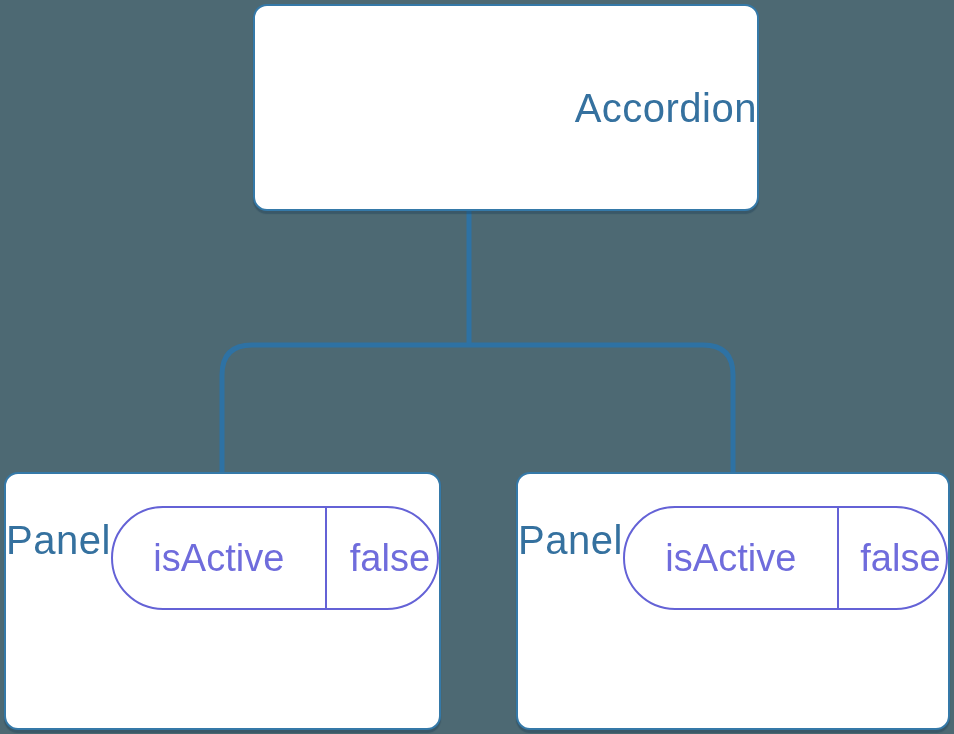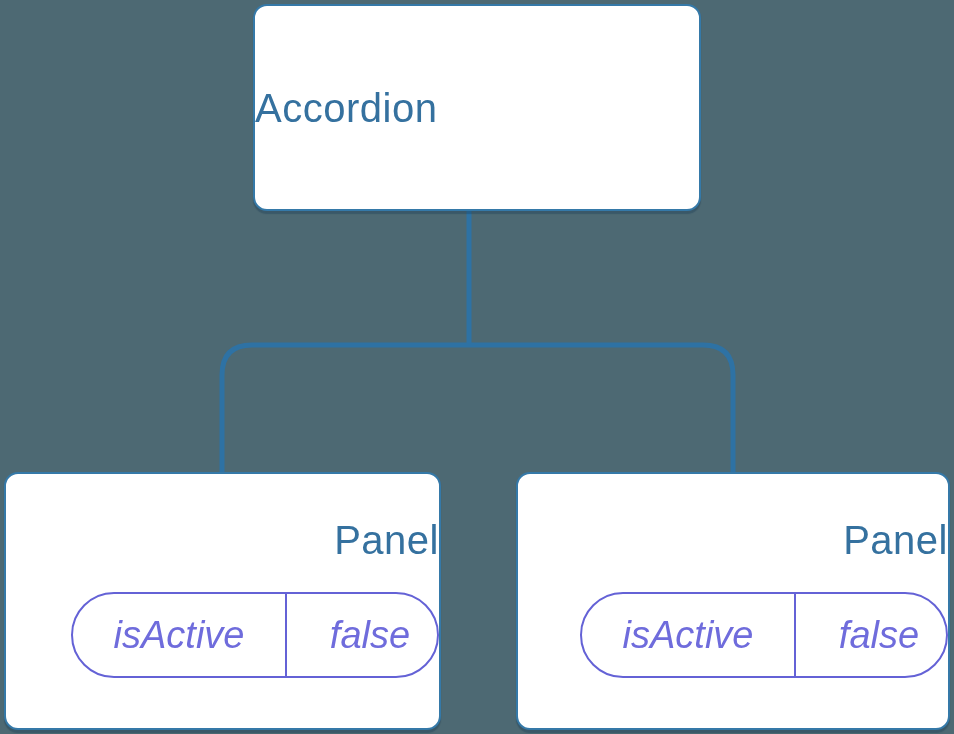--- a/index.html
+++ b/index.html
@@ -32,58 +32,57 @@
     position: absolute;
     background: #ffffff;
     border: 2.5px solid #3579a8;
     border-radius: 14px;
     box-sizing: border-box;
     box-shadow: 0 2.5px 1px rgba(22, 56, 84, 0.35);
   }
   .node-root {
     left: 253px;
     top: 4px;
-    width: 448px;
+    width: 506px;
     height: 207px;
     display: flex;
     align-items: center;
-    justify-content: flex-start;
+    justify-content: flex-end;
   }
   .node-panel {
     top: 472px;
     width: 437px;
     height: 258px;
     display: flex;
-    flex-direction: column;
-    align-items: flex-end;
+    flex-direction: row;
+    align-items: flex-start;
   }
   .node-panel-left  { left: 4px; }
   .node-panel-right { left: 516px; width: 434px; }
   .node-title {
     color: #35719f;
     font-size: 40px;
     font-weight: 500;
     line-height: 1;
     letter-spacing: 0.5px;
   }
   .node-panel .node-title {
     margin-top: 46px;
   }
   .state-pill {
     margin-top: 32px;
     width: 368px;
-    height: 86px;
+    height: 104px;
     border: 2px solid #6462d6;
     border-radius: 52px;
     box-sizing: border-box;
     display: flex;
     align-items: stretch;
     overflow: hidden;
     background: #ffffff;
-    font-style: italic;
   }
   .pill-cell {
     display: flex;
     align-items: center;
     justify-content: center;
     color: #6f6cdc;
     font-size: 38px;
     font-weight: 400;
     line-height: 1;
   }

